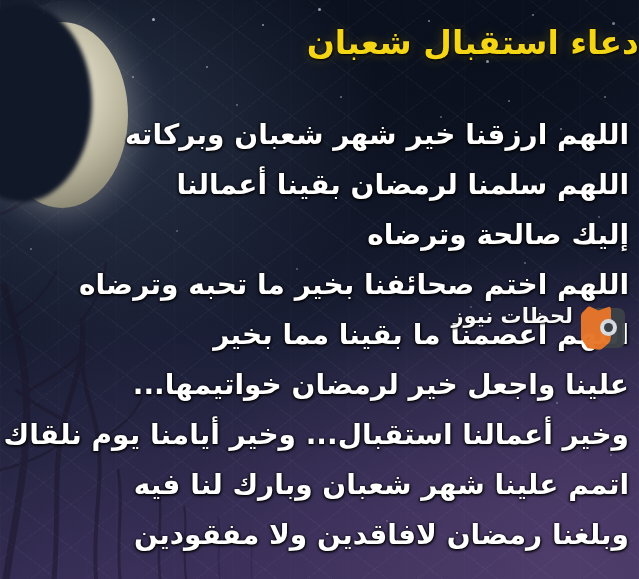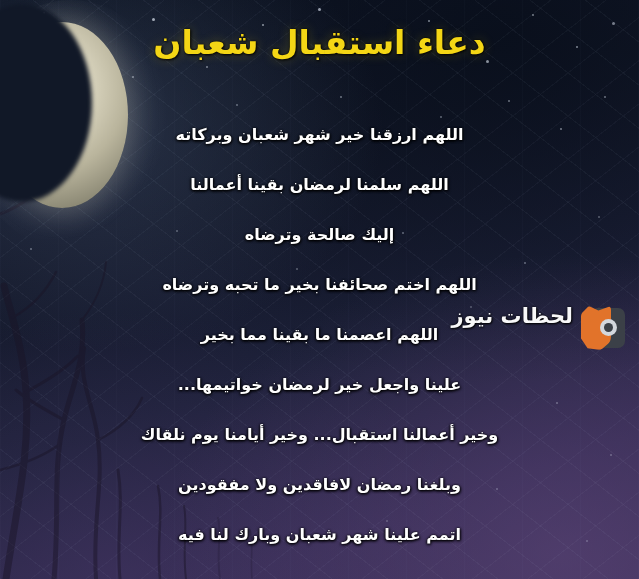--- a/index.html
+++ b/index.html
@@ -97,21 +97,20 @@
     height: 250px;
     border-radius: 50%;
     background: radial-gradient(ellipse at 40% 45%, rgba(205,215,235,0.22) 0%, rgba(205,215,235,0) 66%);
   }
 
   
   .content {
     position: absolute;
     inset: 0;
     z-index: 5;
-    text-align: center;
     border-radius: 17px;
   }
 
   .poster-title {
     position: absolute;
     top: 22px;
     left: 0;
     right: 0;
     font-size: 33px;
     font-weight: 700;
@@ -124,21 +123,21 @@
       0 0 12px rgba(244,214,21,0.25);
   }
 
   .dua-body {
     position: absolute;
     top: 110px;
     left: 10px;
     right: 10px;
   }
   .dua-line {
-    font-size: 16px;
+    font-size: 28px;
     font-weight: 700;
     color: #ffffff;
     line-height: 50px;
     height: 50px;
     white-space: nowrap;
     text-shadow:
       0 0 2px rgba(0,0,0,0.9),
       1px 1px 3px rgba(0,0,0,0.95),
       -1px 1px 3px rgba(0,0,0,0.7);
   }
@@ -282,22 +281,22 @@
     <div class="poster-title">دعاء استقبال شعبان</div>
 
     <div class="dua-body">
       <div class="dua-line">اللهم ارزقنا خير شهر شعبان وبركاته</div>
       <div class="dua-line">اللهم سلمنا لرمضان بقينا أعمالنا</div>
       <div class="dua-line">إليك صالحة وترضاه</div>
       <div class="dua-line">اللهم اختم صحائفنا بخير ما تحبه وترضاه</div>
       <div class="dua-line">اللهم اعصمنا ما بقينا مما بخير</div>
       <div class="dua-line">علينا واجعل خير لرمضان خواتيمها...</div>
       <div class="dua-line">وخير أعمالنا استقبال... وخير أيامنا يوم نلقاك</div>
+      <div class="dua-line">اتمم علينا شهر شعبان وبارك لنا فيه</div>
       <div class="dua-line">وبلغنا رمضان لافاقدين ولا مفقودين</div>
-      <div class="dua-line">اتمم علينا شهر شعبان وبارك لنا فيه</div>
     </div>
   </div>
 
   <div class="watermark">
     <div class="wm-logo">
       <div class="wm-logo-square"></div>
       <div class="wm-logo-blob"></div>
       <div class="wm-logo-eye"></div>
       <div class="wm-logo-pupil"></div>
     </div>

